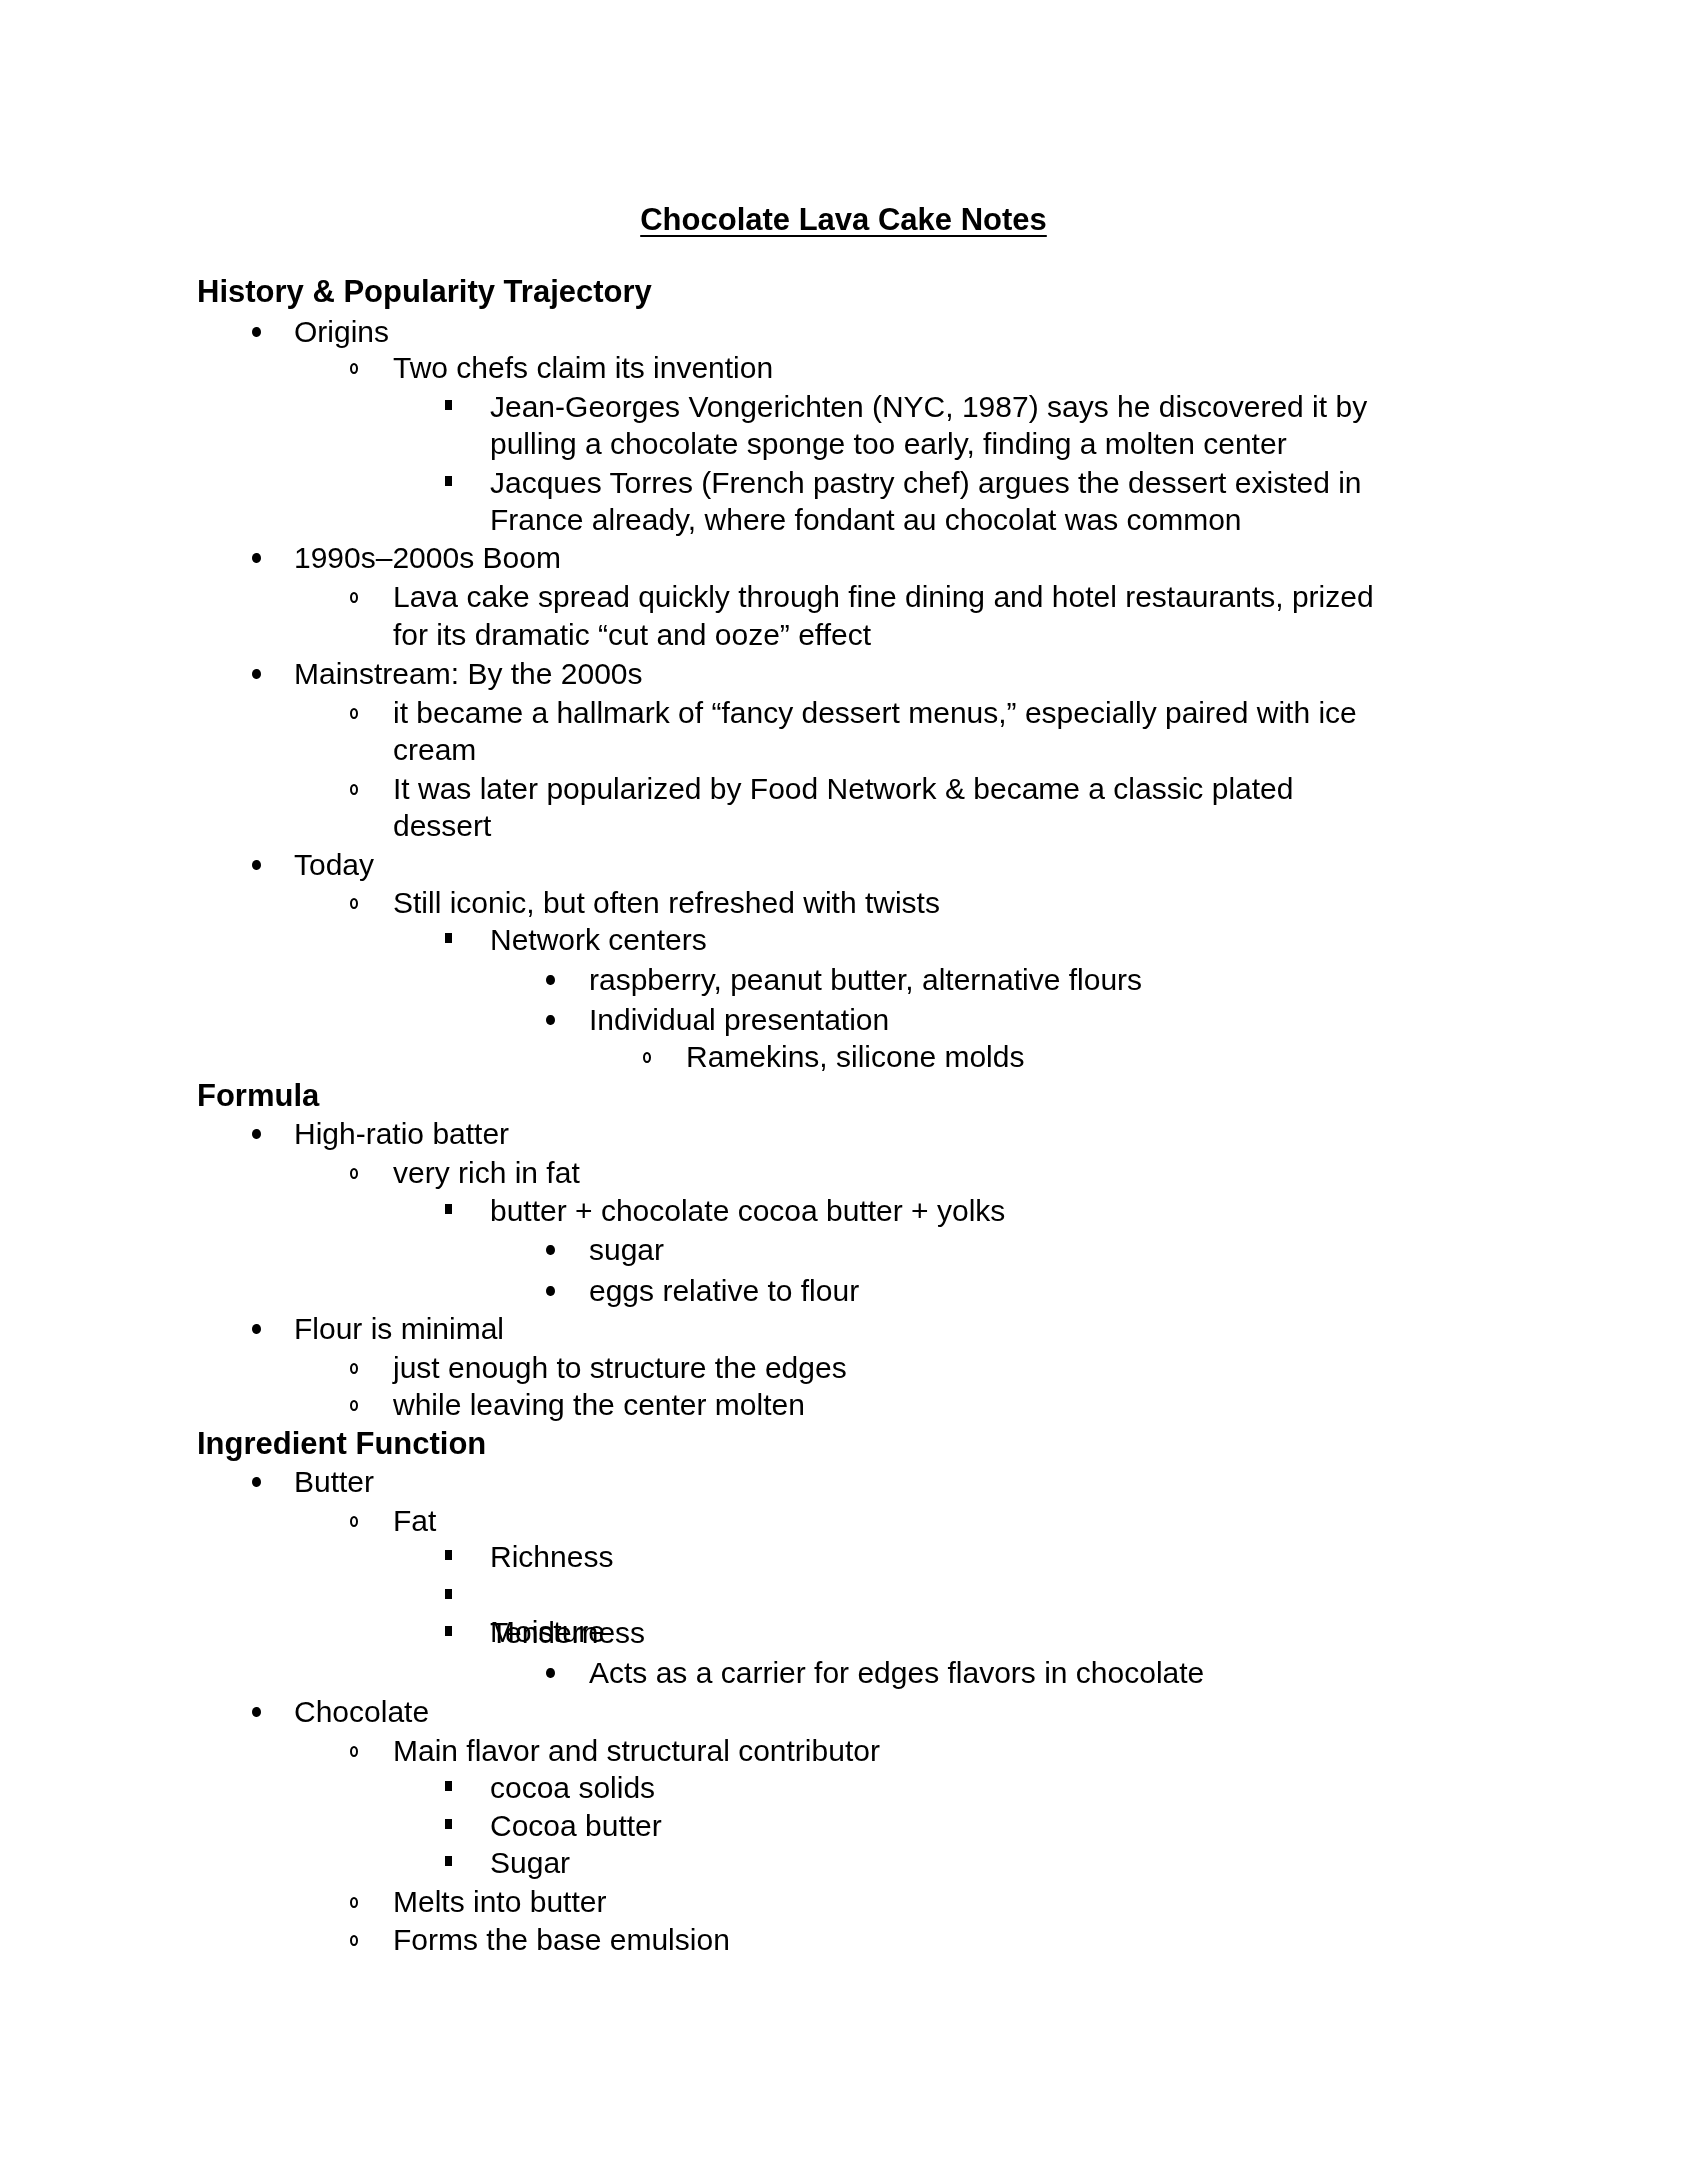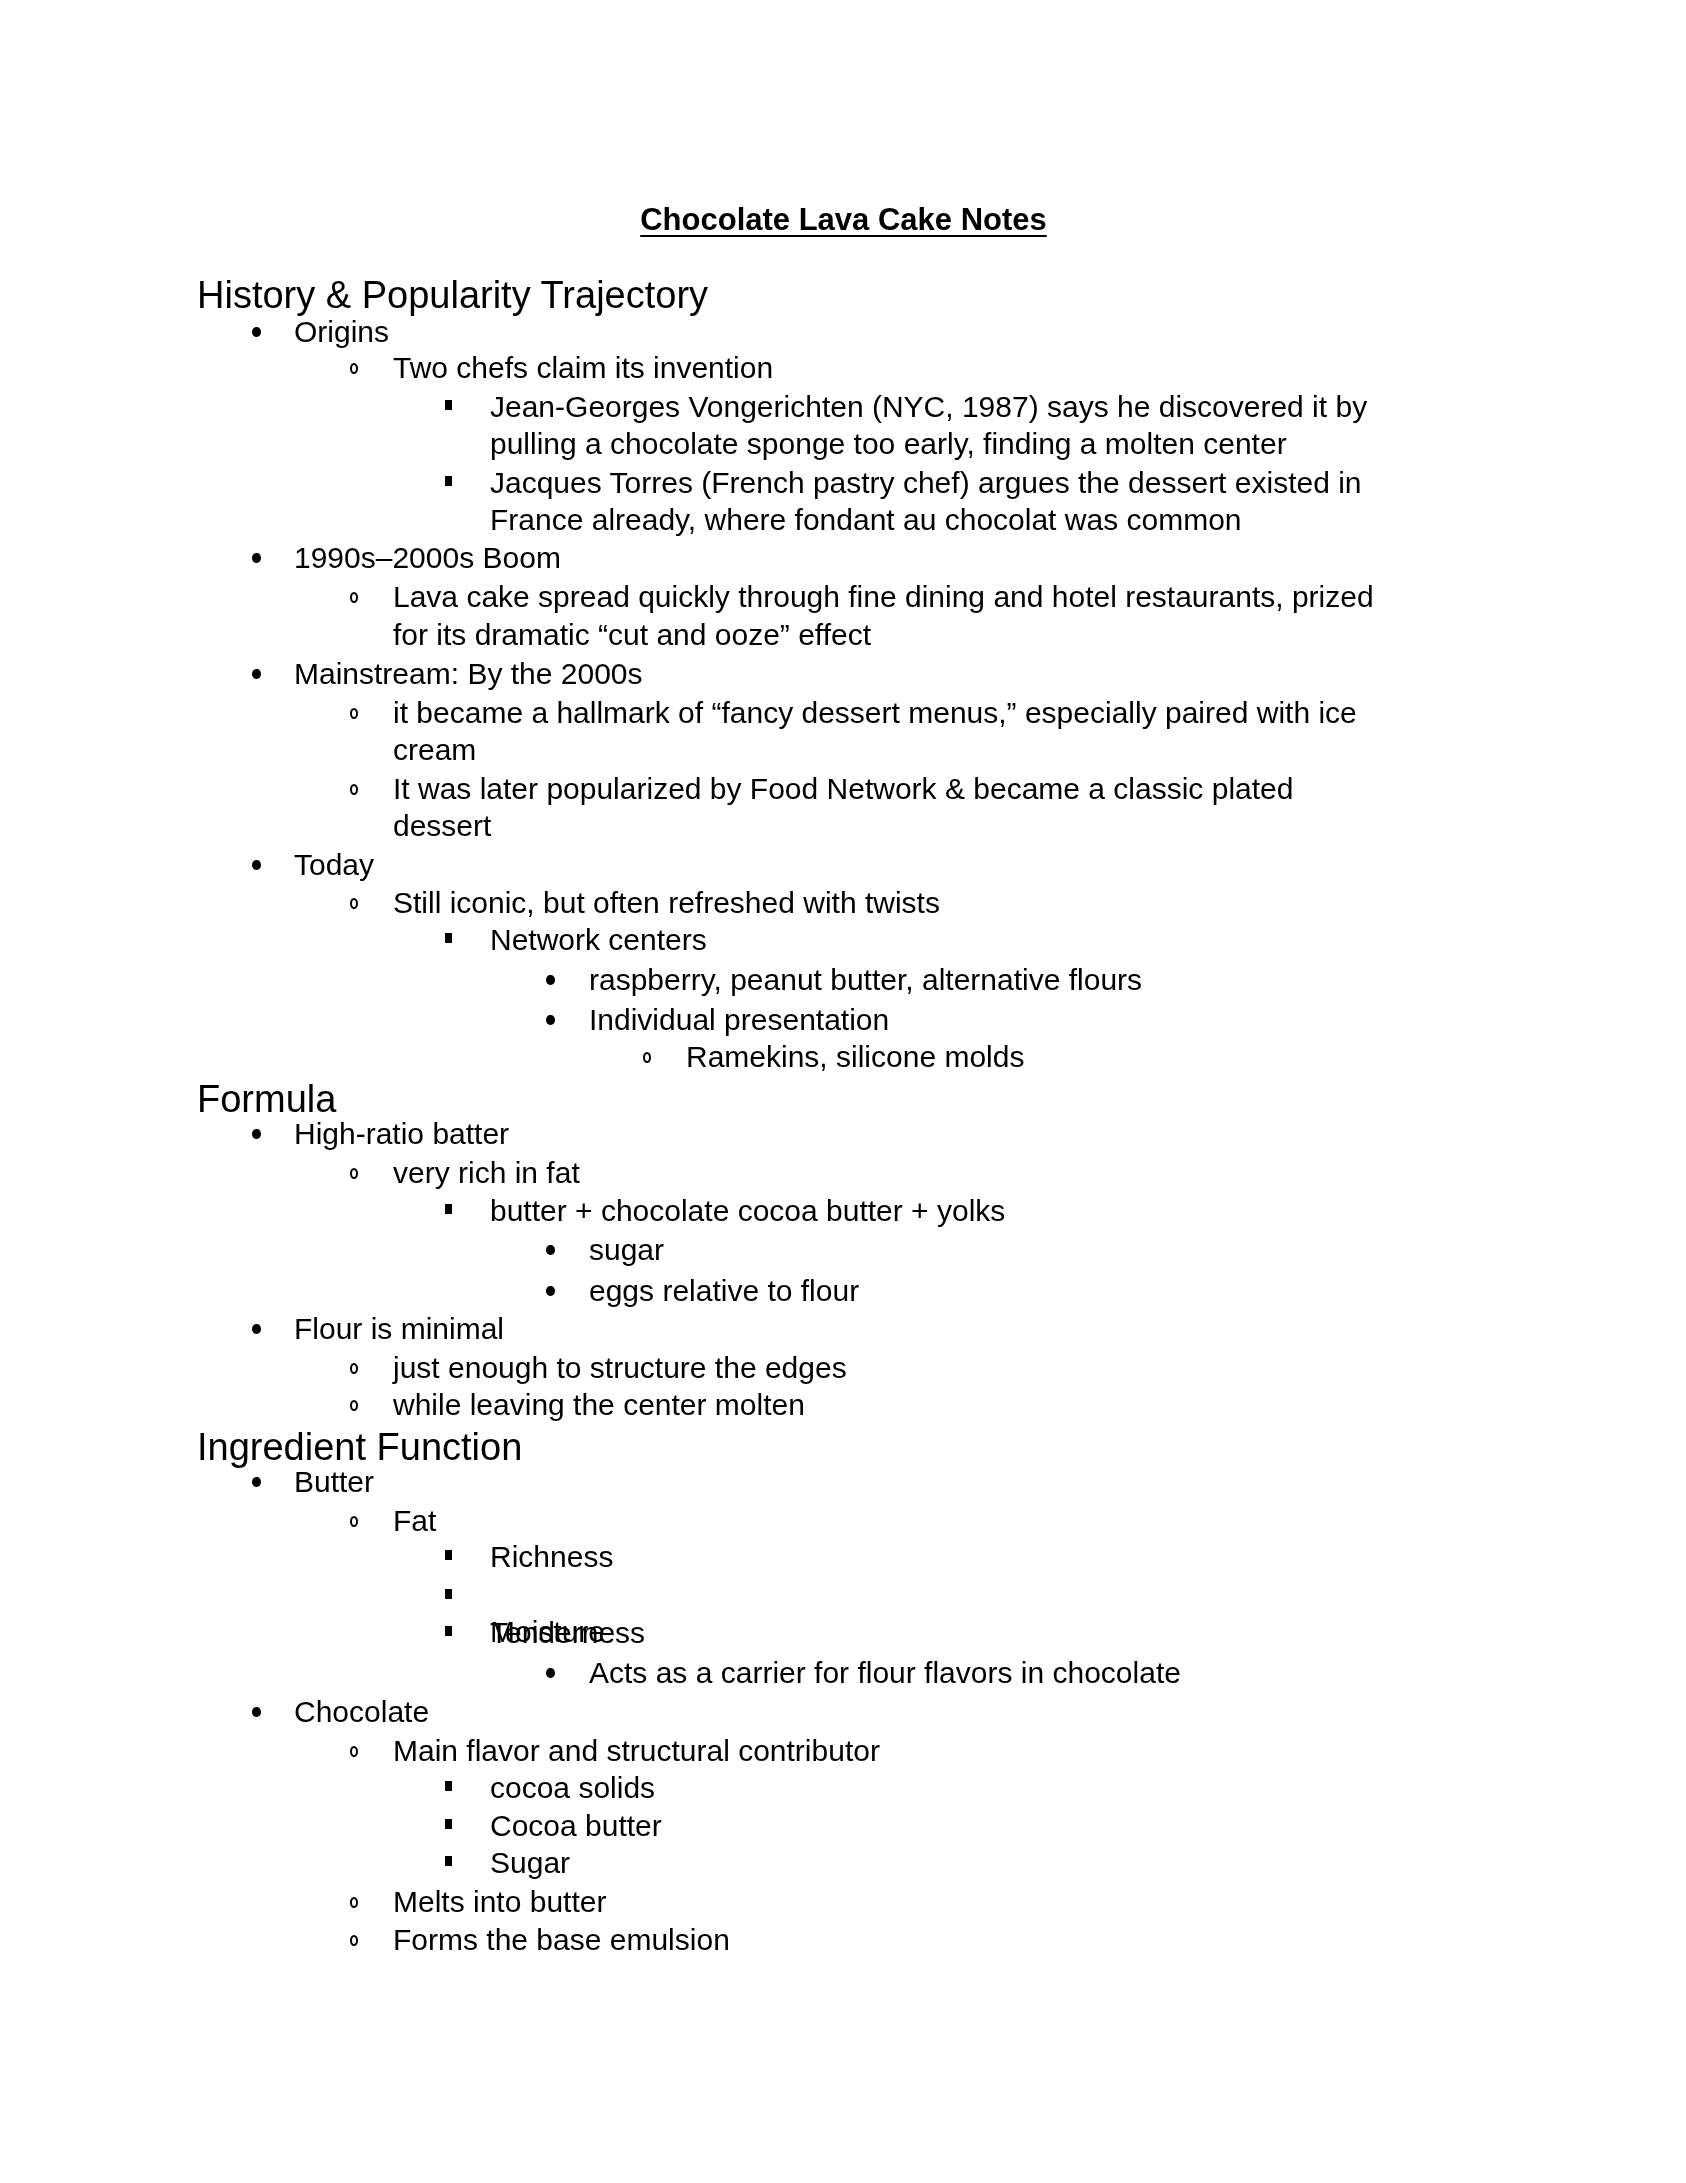--- a/index.html
+++ b/index.html
@@ -2,21 +2,21 @@
 <html style="font-size:12.7px"><head>
 <meta charset="utf-8">
 <style>
   html, body { margin: 0; padding: 0; background: #ffffff; }
   body { width: 1687px; height: 2183px; position: relative; overflow: hidden;
          font-family: "Liberation Sans", sans-serif; color: #000; }
   .line { position: absolute; left: 0; white-space: nowrap; font-size: 30px; line-height: 1; }
   .title { position: absolute; left: 0; width: 1687px; text-align: center;
            font-weight: bold; font-size: 31px; text-decoration: underline;
            text-underline-offset: 4.8px; text-decoration-thickness: 2.4px; }
-  .heading { font-weight: normal; font-size: 38px; }
+  .heading { font-weight: bold; font-size: 31px; }
   .marker { position: absolute; top: 0; }
   .m-disc::before { content: ""; display: block; width: 8.7px; height: 10.3px; background: #000;
                     border-radius: 50%; margin-top: 9.5px; }
   .m-circle::before { content: ""; display: block; width: 8px; height: 11px; border: 2px solid #000;
                       border-radius: 50%; margin-top: 10.3px; box-sizing: border-box; }
   .m-square::before { content: ""; display: block; width: 7.1px; height: 9.5px; background: #000; margin-top: 8px; }
   .text { position: absolute; top: 0; }
 </style>
 </head>
 <body>
@@ -148,21 +148,21 @@
     <div class="line" style="top: 1581px;">
       <span class="marker m-square" style="left: 445px;"></span>
       <span class="text" style="left: 490px; margin-top: 36px;">Moisture</span>
     </div>
     <div class="line" style="top: 1618px;">
       <span class="marker m-square" style="left: 445px;"></span>
       <span class="text" style="left: 490px;">Tenderness</span>
     </div>
     <div class="line" style="top: 1658px;">
       <span class="marker m-disc" style="left: 546px;"></span>
-      <span class="text" style="left: 589px;">Acts as a carrier for flour flavors in chocolate</span>
+      <span class="text" style="left: 589px;">Acts as a carrier for edges flavors in chocolate</span>
     </div>
     <div class="line" style="top: 1697px;">
       <span class="marker m-disc" style="left: 252px;"></span>
       <span class="text" style="left: 294px;">Chocolate</span>
     </div>
     <div class="line" style="top: 1736px;">
       <span class="marker m-circle" style="left: 350px;"></span>
       <span class="text" style="left: 393px;">Main flavor and structural contributor</span>
     </div>
     <div class="line" style="top: 1773px;">

